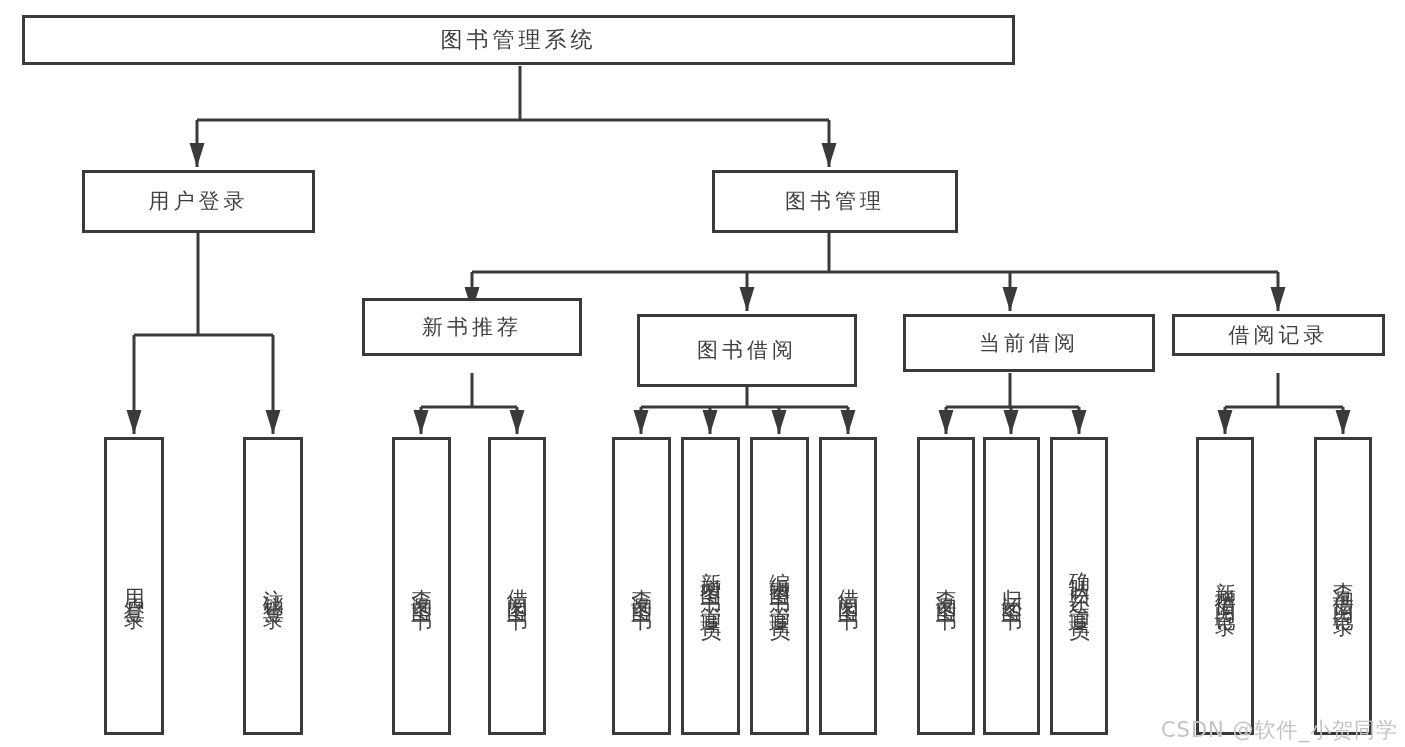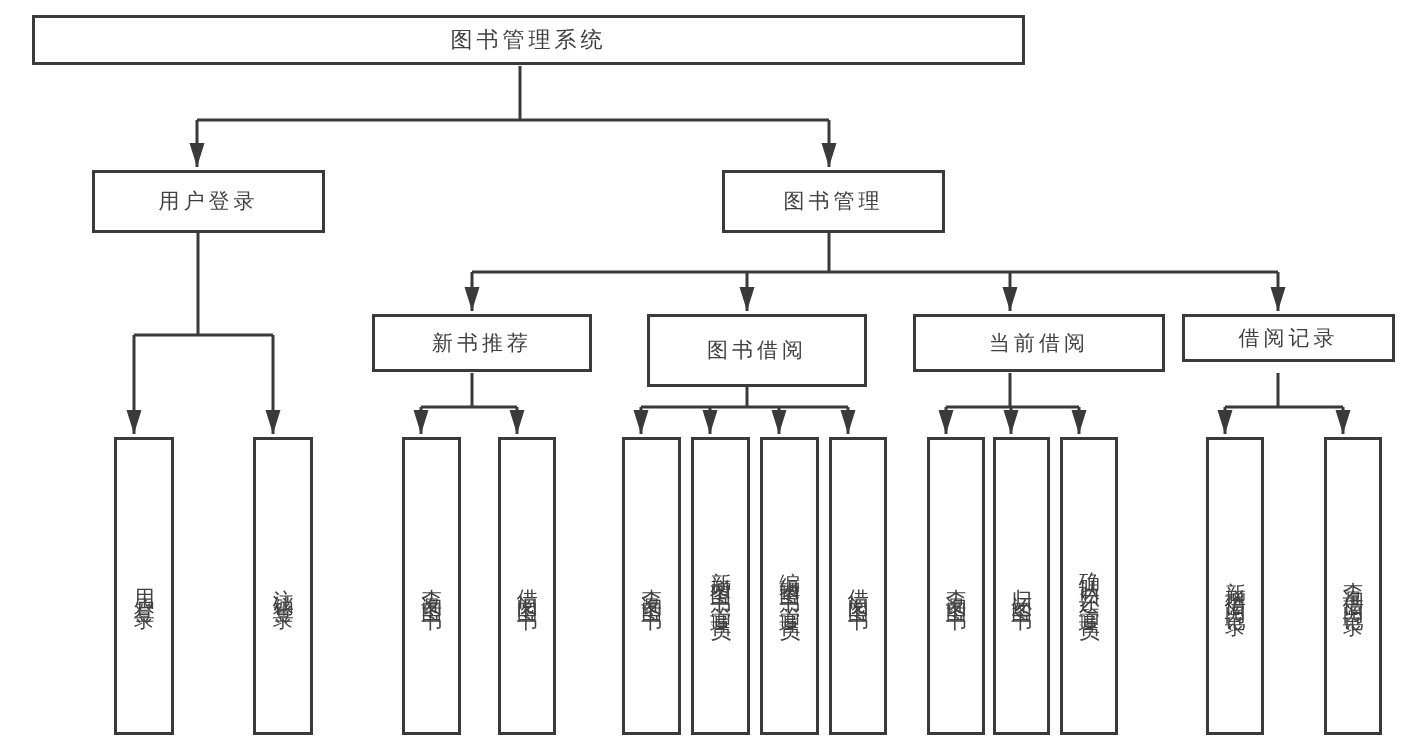--- a/index.html
+++ b/index.html
@@ -14,21 +14,21 @@
     position:relative;width:1405px;height:747px;background:#ffffff;overflow:hidden;
   }
   .connector-layer{position:absolute;left:0;top:0;z-index:1;}
   .connector{stroke:var(--line-color);stroke-width:3;fill:none;}
   .arrowhead{fill:var(--line-color);stroke:none;}
   .node{
     position:absolute;box-sizing:border-box;z-index:2;
     background:var(--box-bg);border:3px solid var(--line-color);
     color:var(--text-color);
     display:flex;align-items:center;justify-content:center;
-    font-size:21px;line-height:1.25;white-space:nowrap;margin-left:10px;
+    font-size:21px;line-height:1.25;white-space:nowrap;
   }
   .h{letter-spacing:4px;}
   .title{font-size:22px;}
   .v{writing-mode:vertical-rl;text-orientation:mixed;letter-spacing:7px;}
   .watermark{
     position:absolute;right:7px;bottom:3px;z-index:5;
     font-size:21px;letter-spacing:1px;color:var(--wm-color);
   }
 </style>
 </head>
@@ -87,39 +87,40 @@
     <g class="connector">
       <path d="M1278,373 V407 M1225,407 H1343"></path>
       <path d="M1225,407 V434" marker-end="url(#arrow)"></path>
       <path d="M1343,407 V434" marker-end="url(#arrow)"></path>
     </g>
   </svg>
 
   <div class="node h title" style="left:22px;top:15px;width:993px;height:50px">图书管理系统</div>
 
   <div class="node h" style="left:82px;top:170px;width:233px;height:63px">用户登录</div>
-  <div class="node h" style="left:712px;top:170px;width:223px;height:63px">图书管理</div>
+  <div class="node h" style="left:712px;top:170px;width:246px;height:63px">图书管理</div>
 
-  <div class="node h" style="left:362px;top:314px;width:220px;height:58px">新书推荐</div>
+  <div class="node h" style="left:362px;top:298px;width:220px;height:58px">新书推荐</div>
   <div class="node h" style="left:637px;top:314px;width:220px;height:73px">图书借阅</div>
   <div class="node h" style="left:903px;top:314px;width:252px;height:58px">当前借阅</div>
-  <div class="node h" style="left:1172px;top:314px;width:213px;height:48px">借阅记录</div>
+  <div class="node h" style="left:1172px;top:314px;width:213px;height:42px">借阅记录</div>
 
   <div class="node v" style="left:104px;top:437px;width:60px;height:298px">用户登录</div>
   <div class="node v" style="left:243px;top:437px;width:60px;height:298px">注销登录</div>
 
   <div class="node v" style="left:392px;top:437px;width:59px;height:298px">查询图书</div>
   <div class="node v" style="left:488px;top:437px;width:58px;height:298px">借阅图书</div>
 
   <div class="node v" style="left:612px;top:437px;width:59px;height:298px">查询图书</div>
   <div class="node v" style="left:681px;top:437px;width:59px;height:298px">新增图书（管理员）</div>
   <div class="node v" style="left:750px;top:437px;width:59px;height:298px">编辑图书（管理员）</div>
   <div class="node v" style="left:819px;top:437px;width:58px;height:298px">借阅图书</div>
 
   <div class="node v" style="left:917px;top:437px;width:58px;height:298px">查询图书</div>
   <div class="node v" style="left:983px;top:437px;width:57px;height:298px">归还图书</div>
   <div class="node v" style="left:1050px;top:437px;width:58px;height:298px">确认归还（管理员）</div>
 
   <div class="node v" style="left:1196px;top:437px;width:58px;height:298px">新增借阅记录</div>
   <div class="node v" style="left:1314px;top:437px;width:58px;height:298px">查询借阅记录</div>
 
+  <div class="watermark">CSDN @软件_小贺同学</div>
 
 </div>
 
 </body></html>

